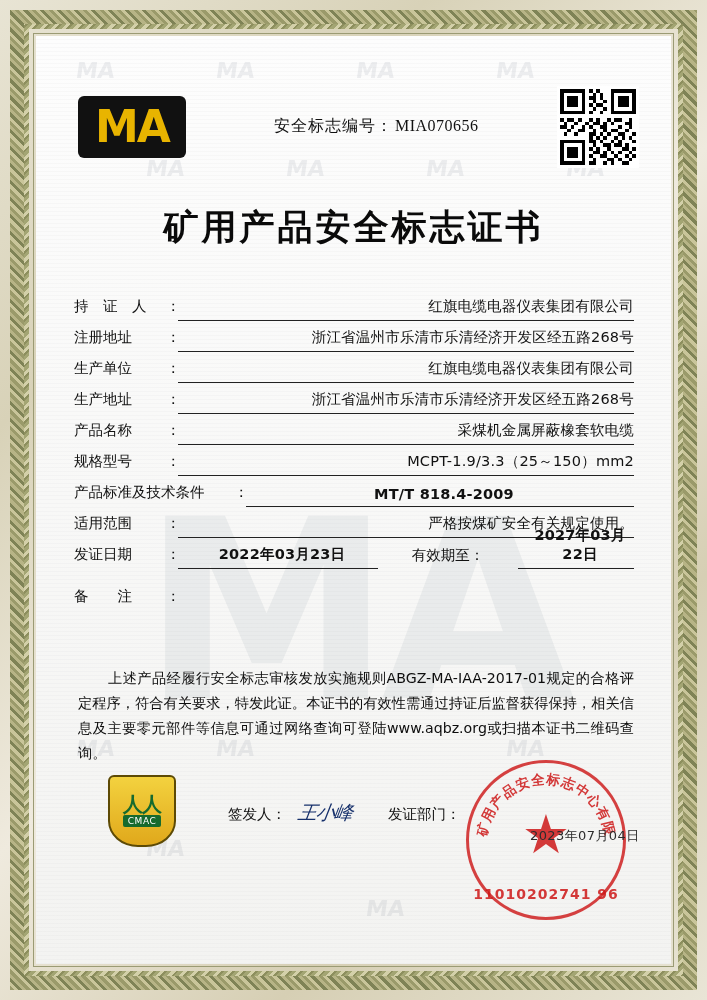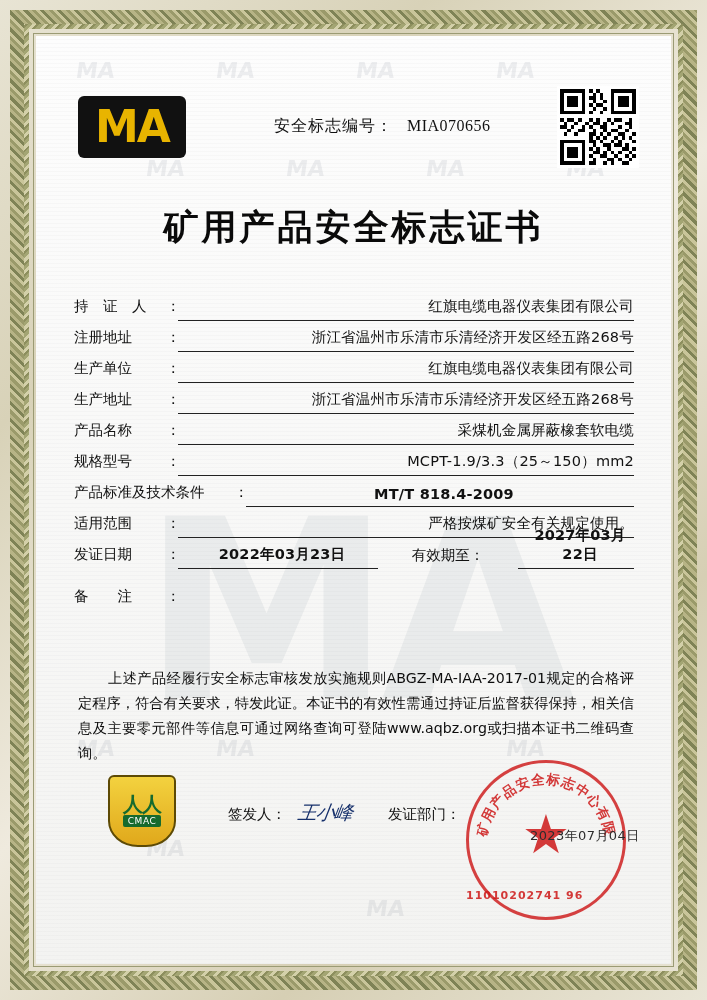--- a/index.html
+++ b/index.html
@@ -121,21 +121,21 @@
   .cert-no-row {
     position: absolute;
     left: 274px;
     top: 116px;
     font-size: 16px;
     color: #111;
     font-family: "DejaVu Sans", "Liberation Sans", sans-serif;
     letter-spacing: 1px;
   }
   .cert-no-row .num {
-    margin-left: 14px;
+    margin-left: 2px;
     font-family: "Liberation Serif", serif;
     letter-spacing: 0.5px;
   }
 
   .qr {
     position: absolute;
     right: 68px;
     top: 86px;
     width: 82px;
     height: 82px;
@@ -342,23 +342,23 @@
     font-size: 13.5px;
     font-weight: 700;
     font-family: "DejaVu Sans", sans-serif;
     letter-spacing: 1px;
   }
   .seal-code {
     position: absolute;
     left: 0;
     right: 0;
     bottom: 18px;
-    text-align: left;
+    text-align: center;
     color: rgba(205, 24, 24, 0.86);
-    font-size: 11px;
+    font-size: 14px;
     font-weight: 700;
     letter-spacing: 1px;
     font-family: "DejaVu Sans", sans-serif;
   }
 </style>
 </head>
 <body>
 
 <div class="certificate">
 

